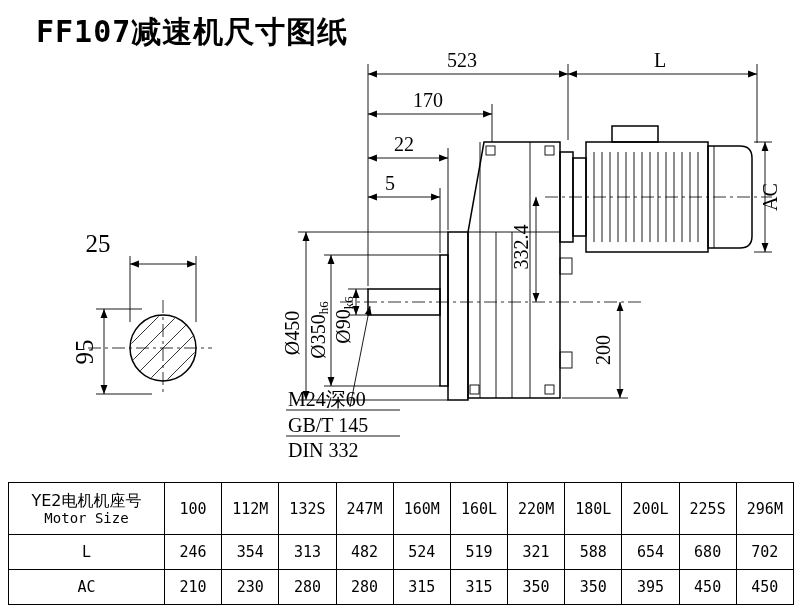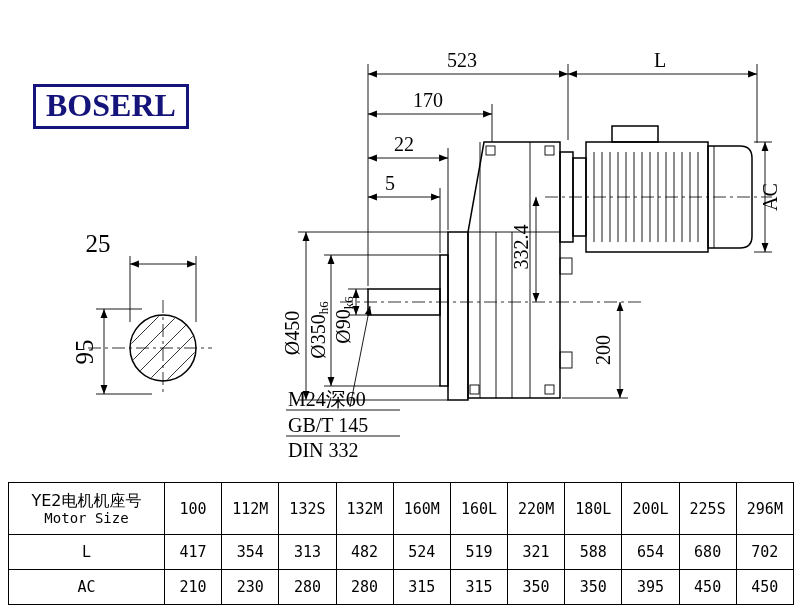--- a/index.html
+++ b/index.html
@@ -30,21 +30,21 @@
   .spec tr.hrow th { height:38px; }
   .spec col.first { width:156px; }
   .hcn { font-size:16px; font-family:"DejaVu Sans","Liberation Sans",sans-serif; line-height:19px; }
   .hen { font-size:14px; line-height:16px;text-align:center; }
 </style>
 </head>
 <body>
 
 <div class="stage">
 
-  <div class="brand">BOSERL</div>
+  <div class="title">FF107减速机尺寸图纸</div>
 
   <svg class="drawing" width="800" height="482" viewBox="0 0 800 482">
     <defs>
       <marker id="arr" viewBox="0 0 10 10" refX="9.5" refY="5" markerWidth="11" markerHeight="11" orient="auto-start-reverse">
         <path d="M0.5,1.5 L9.5,5 L0.5,8.5 z" fill="#000"></path>
       </marker>
       <clipPath id="circclip">
           <circle cx="163" cy="348" r="32"></circle>
         </clipPath>
     </defs>
@@ -163,34 +163,34 @@
       </colgroup>
     <thead>
       <tr class="hrow">
         <th>
           <div class="hcn">YE2电机机座号</div>
           <div class="hen">Motor Size</div>
         </th>
         <th>100</th>
         <th>112M</th>
         <th>132S</th>
-        <th>132M</th>
+        <th>247M</th>
         <th>160M</th>
         <th>160L</th>
         <th>220M</th>
         <th>180L</th>
         <th>200L</th>
         <th>225S</th>
         <th>296M</th>
       </tr>
     </thead>
     <tbody>
       <tr>
         <th>L</th>
-        <td>417</td>
+        <td>246</td>
         <td>354</td>
         <td>313</td>
         <td>482</td>
         <td>524</td>
         <td>519</td>
         <td>321</td>
         <td>588</td>
         <td>654</td>
         <td>680</td>
         <td>702</td>

